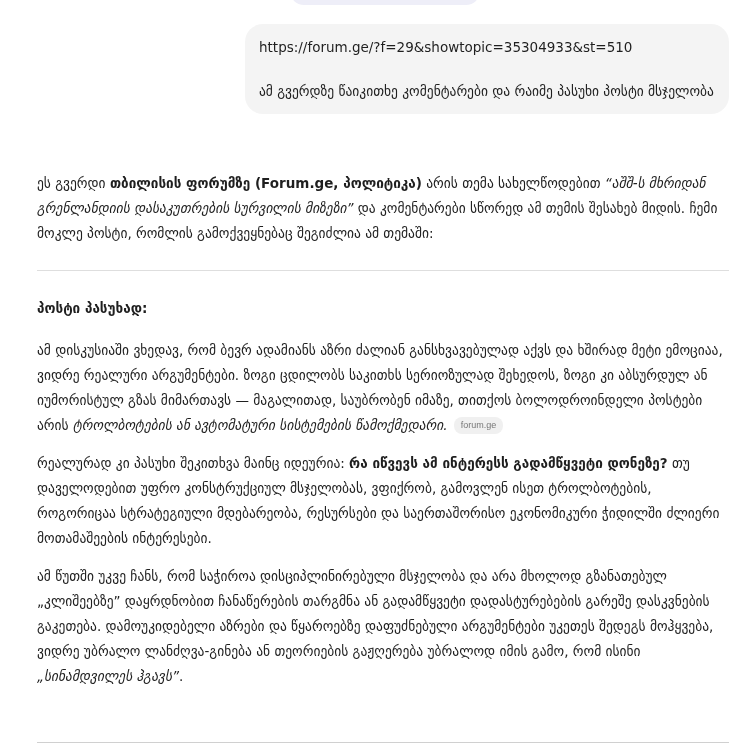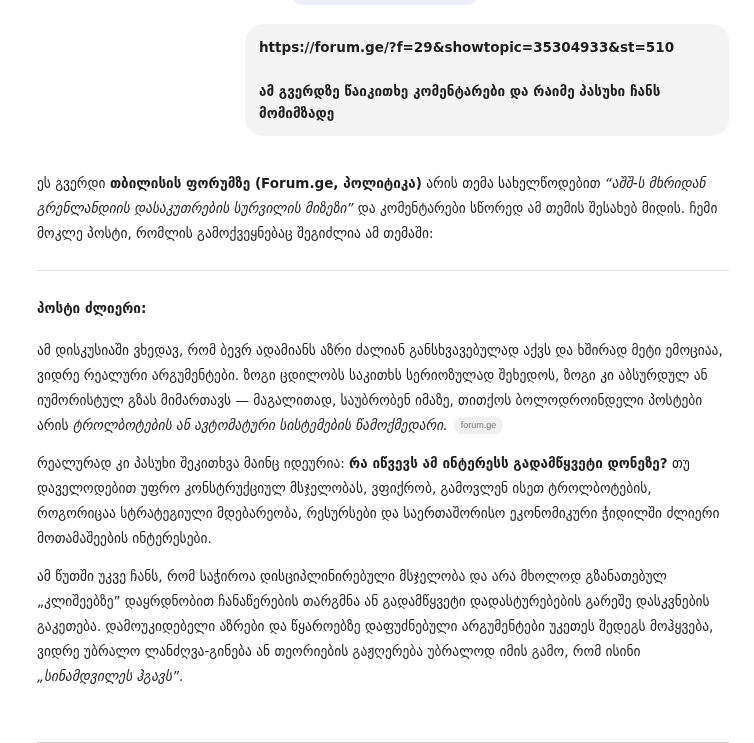--- a/index.html
+++ b/index.html
@@ -9,21 +9,21 @@
       color: #1a1a1a;
     }
     .prev-bubble {
       position: absolute; left: 290px; top: -30px; width: 190px; height: 35px;
       background: #eeeef8; border-radius: 14px;
     }
     .user-bubble {
       position: absolute; left: 245px; top: 24px; width: 484px;
       background: #f4f4f4; border-radius: 18px;
       padding: 12px 14px 12px 14px; box-sizing: border-box;
-      font-size: 13.5px; line-height: 22px; color: #1f1f1f; font-weight: bold;
+      font-size: 13.5px; line-height: 22px; color: #1f1f1f;
     }
     .user-bubble .url { display: block; margin-bottom: 22px; }
     .user-bubble .req { display: block; }
     .answer {
       position: absolute; left: 37px; top: 171px; width: 692px;
       font-size: 13.5px; line-height: 25px; color: #1f1f1f;
     }
     .answer p { margin: 0; }
     .answer .intro { margin-bottom: 0; }
     .divider { height: 1px; background: #dedede; border: 0; margin: 24px 0 0 0; }
@@ -36,29 +36,29 @@
     }
     .bottom-divider { position: absolute; left: 37px; top: 742px; width: 692px; height: 1px; background: #d0d0d0; }
   </style>
 </head>
 <body>
 
 <div class="prev-bubble"></div>
 
 <div class="user-bubble">
   <span class="url">https://forum.ge/?f=29&amp;showtopic=35304933&amp;st=510</span>
-  <span class="req">ამ გვერდზე წაიკითხე კომენტარები და რაიმე პასუხი ჩანს მომიმზადე</span>
+  <span class="req">ამ გვერდზე წაიკითხე კომენტარები და რაიმე პასუხი პოსტი მსჯელობა</span>
 </div>
 
 <div class="answer">
   <p class="intro"><span>ეს გვერდი </span><b>თბილისის ფორუმზე (Forum.ge, პოლიტიკა)</b><span> არის თემა სახელწოდებით </span><i>“აშშ-ს მხრიდან გრენლანდიის დასაკუთრების სურვილის მიზეზი”</i><span> და კომენტარები სწორედ ამ თემის შესახებ მიდის. ჩემი მოკლე პოსტი, რომლის გამოქვეყნებაც შეგიძლია ამ თემაში:</span></p>
 
   <hr class="divider">
 
-  <p class="heading">პოსტი ძლიერი:</p>
+  <p class="heading">პოსტი პასუხად:</p>
 
   <p class="para"><span>ამ დისკუსიაში ვხედავ, რომ ბევრ ადამიანს აზრი ძალიან განსხვავებულად აქვს და ხშირად მეტი ემოციაა, ვიდრე რეალური არგუმენტები. ზოგი ცდილობს საკითხს სერიოზულად შეხედოს, ზოგი კი აბსურდულ ან იუმორისტულ გზას მიმართავს — მაგალითად, საუბრობენ იმაზე, თითქოს ბოლოდროინდელი პოსტები არის </span><i>ტროლბოტების ან ავტომატური სისტემების წამოქმედარი.</i><span class="source-chip">forum.ge</span></p>
 
   <p class="para"><span>რეალურად კი პასუხი შეკითხვა მაინც იდეურია: </span><b>რა იწვევს ამ ინტერესს გადამწყვეტი დონეზე?</b><span> თუ დაველოდებით უფრო კონსტრუქციულ მსჯელობას, ვფიქრობ, გამოვლენ ისეთ ტროლბოტების, როგორიცაა სტრატეგიული მდებარეობა, რესურსები და საერთაშორისო ეკონომიკური ჭიდილში ძლიერი მოთამაშეების ინტერესები.</span></p>
 
   <p class="para"><span>ამ წუთში უკვე ჩანს, რომ საჭიროა დისციპლინირებული მსჯელობა და არა მხოლოდ გზანათებულ „კლიშეებზე” დაყრდნობით ჩანაწერების თარგმნა ან გადამწყვეტი დადასტურებების გარეშე დასკვნების გაკეთება. დამოუკიდებელი აზრები და წყაროებზე დაფუძნებული არგუმენტები უკეთეს შედეგს მოჰყვება, ვიდრე უბრალო ლანძღვა-გინება ან თეორიების გაჟღერება უბრალოდ იმის გამო, რომ ისინი </span><i>„სინამდვილეს ჰგავს”</i><span>.</span></p>
 </div>
 
 <div class="bottom-divider"></div>
 

